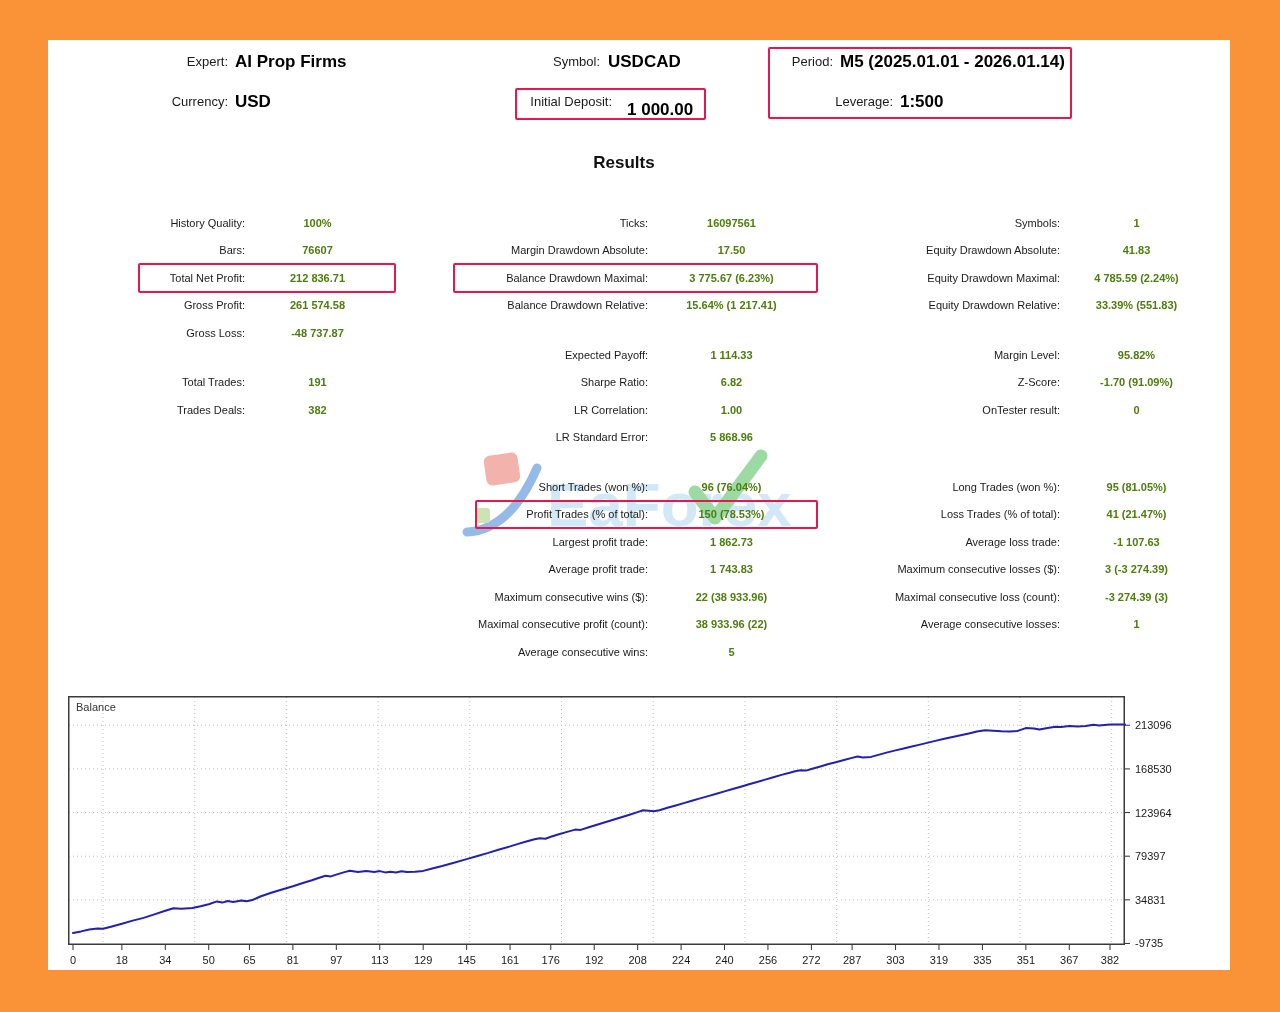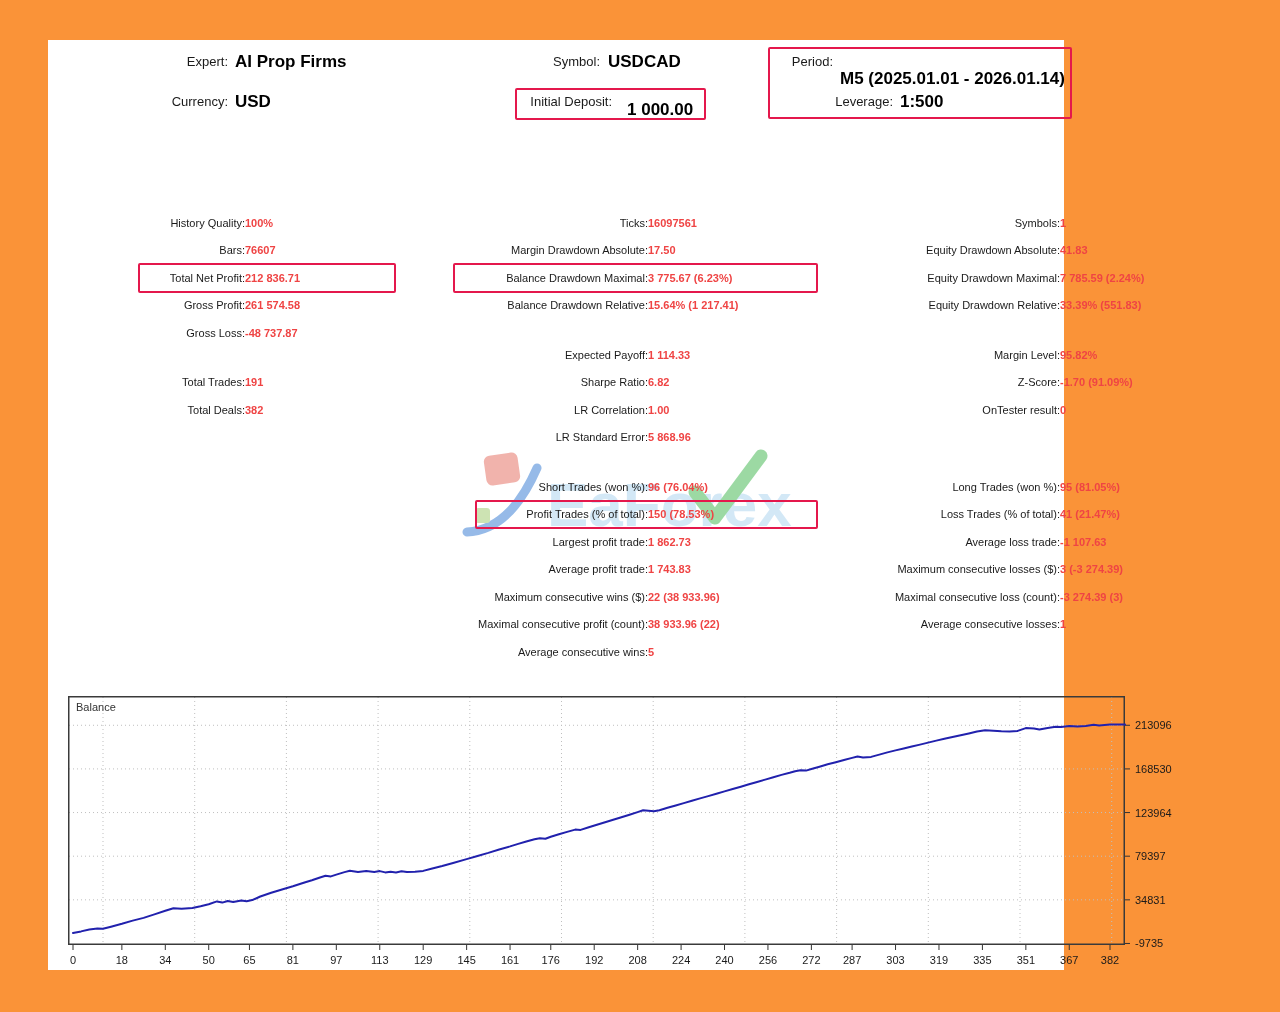--- a/index.html
+++ b/index.html
@@ -5,31 +5,31 @@
   :root{
     --orange:#fa9338; --red:#e4184c; --line:#2121ad; --wmblue:#a9d2ee;
   }
   html,body{margin:0;padding:0;}
   body{
     width:1280px;height:1012px;position:relative;overflow:hidden;
     background:var(--orange);
     font-family:"Liberation Sans",sans-serif;color:#1a1a1a;
   }
   #panel{
-    position:absolute;left:48px;top:40px;width:1016px;height:930px;background:#ffffff;text-decoration:underline;
+    position:absolute;left:48px;top:40px;width:1182px;height:930px;background:#ffffff;text-decoration:underline;
   }
   
   .hlabel{position:absolute;height:17px;line-height:17px;font-size:13px;text-align:right;color:#1a1a1a;white-space:nowrap;}
   .hvalue{position:absolute;height:17px;line-height:17px;font-size:17px;font-weight:bold;color:#000;white-space:nowrap;}
   .hl-expert{left:80px;top:13px;width:100px;}
   .hv-expert{left:187px;top:13px;}
   .hl-symbol{left:432px;top:13px;width:120px;}
   .hv-symbol{left:560px;top:13px;}
   .hl-period{left:685px;top:13px;width:100px;}
-  .hv-period{left:792px;top:30px;}
+  .hv-period{left:792px;top:13px;}
   .hl-currency{left:80px;top:53px;width:100px;}
   .hv-currency{left:187px;top:53px;}
   .hl-deposit{left:434px;top:53px;width:130px;}
   .hv-deposit{left:579px;top:53px;margin-top:8px;}
   .hl-leverage{left:745px;top:53px;width:100px;}
   .hv-leverage{left:852px;top:53px;}
   .hbox{position:absolute;border:2px solid var(--red);border-radius:2px;pointer-events:none;}
   #box-deposit{left:467px;top:48px;width:187px;height:28px;}
   #box-period{left:720px;top:7px;width:300px;height:68px;}
   
@@ -37,21 +37,21 @@
     font-size:17px;font-weight:bold;color:#111;}
   
   .col{position:absolute;top:169px;}
   #col1{left:92px;width:250px;--lw:105px;}
   #col2{left:372px;width:395px;--lw:228px;}
   #col3{left:782px;width:383px;--lw:230px;}
   .block{margin-bottom:22px;}
   .row{position:relative;display:grid;grid-template-columns:var(--lw) 1fr;height:27.5px;
     align-items:center;white-space:nowrap;font-size:11px;}
   .row .lbl{text-align:right;color:#1a1a1a;}
-  .row .val{text-align:left;font-weight:bold;color:#ef4444;}
+  .row .val{text-align:center;font-weight:bold;color:#4d7c0f;}
   .redbox{position:absolute;top:-1px;bottom:-1px;border:2px solid var(--red);border-radius:2px;pointer-events:none;}
   #box-net-profit{left:-2px;right:-6px;}
   #box-bdm{left:33px;right:-3px;}
   #box-profit-trades{left:55px;right:-3px;}
   
   #watermark{position:absolute;left:407px;top:400px;width:420px;height:125px;opacity:.5;z-index:0;pointer-events:none;}
   #watermark text{font-family:"Liberation Sans",sans-serif;font-weight:bold;fill:var(--wmblue);}
   .col,#results-title{z-index:1;}
   
   #chart{position:absolute;left:20px;top:656px;width:1160px;height:275px;}
@@ -75,20 +75,21 @@
   <span class="hvalue hv-period">M5 (2025.01.01 - 2026.01.14)</span>
   <span class="hlabel hl-currency">Currency:</span>
   <span class="hvalue hv-currency">USD</span>
   <span class="hlabel hl-deposit">Initial Deposit:</span>
   <span class="hvalue hv-deposit">1 000.00</span>
   <span class="hlabel hl-leverage">Leverage:</span>
   <span class="hvalue hv-leverage">1:500</span>
   <div class="hbox" id="box-deposit"></div>
   <div class="hbox" id="box-period"></div>
 
+  <div id="results-title">Results</div>
 
   <svg id="watermark" width="420" height="125" viewBox="0 0 420 125">
     <path d="M12 92 Q55 90 82 28" fill="none" stroke="#2f78d2" stroke-width="9" stroke-linecap="round"></path>
     <rect x="30" y="14" width="34" height="30" rx="6" fill="#e4695c" transform="rotate(-8 47 29)"></rect>
     <rect x="20" y="68" width="15" height="15" rx="3" fill="#9dc86a"></rect>
     <text x="92" y="86" font-size="62">EaForex</text>
     <path d="M240 52 l20 26 l46 -62" fill="none" stroke="#3cb54a" stroke-width="13" stroke-linecap="round" stroke-linejoin="round"></path>
   </svg>
 
   <div class="col" id="col1">
@@ -114,21 +115,21 @@
           <span class="lbl">Gross Loss:</span>
           <span class="val">-48 737.87</span>
         </div>
       </div>
       <div class="block">
         <div class="row">
           <span class="lbl">Total Trades:</span>
           <span class="val">191</span>
         </div>
         <div class="row">
-          <span class="lbl">Total Deals:</span>
+          <span class="lbl">Trades Deals:</span>
           <span class="val">382</span>
         </div>
       </div>
     </div>
   <div class="col" id="col2">
       <div class="block">
         <div class="row">
           <span class="lbl">Ticks:</span>
           <span class="val">16097561</span>
         </div>
@@ -201,21 +202,21 @@
         <div class="row">
           <span class="lbl">Symbols:</span>
           <span class="val">1</span>
         </div>
         <div class="row">
           <span class="lbl">Equity Drawdown Absolute:</span>
           <span class="val">41.83</span>
         </div>
         <div class="row">
           <span class="lbl">Equity Drawdown Maximal:</span>
-          <span class="val">7 785.59 (2.24%)</span>
+          <span class="val">4 785.59 (2.24%)</span>
         </div>
         <div class="row">
           <span class="lbl">Equity Drawdown Relative:</span>
           <span class="val">33.39% (551.83)</span>
         </div>
       </div>
       <div class="block">
         <div class="row">
           <span class="lbl">Margin Level:</span>
           <span class="val">95.82%</span>

